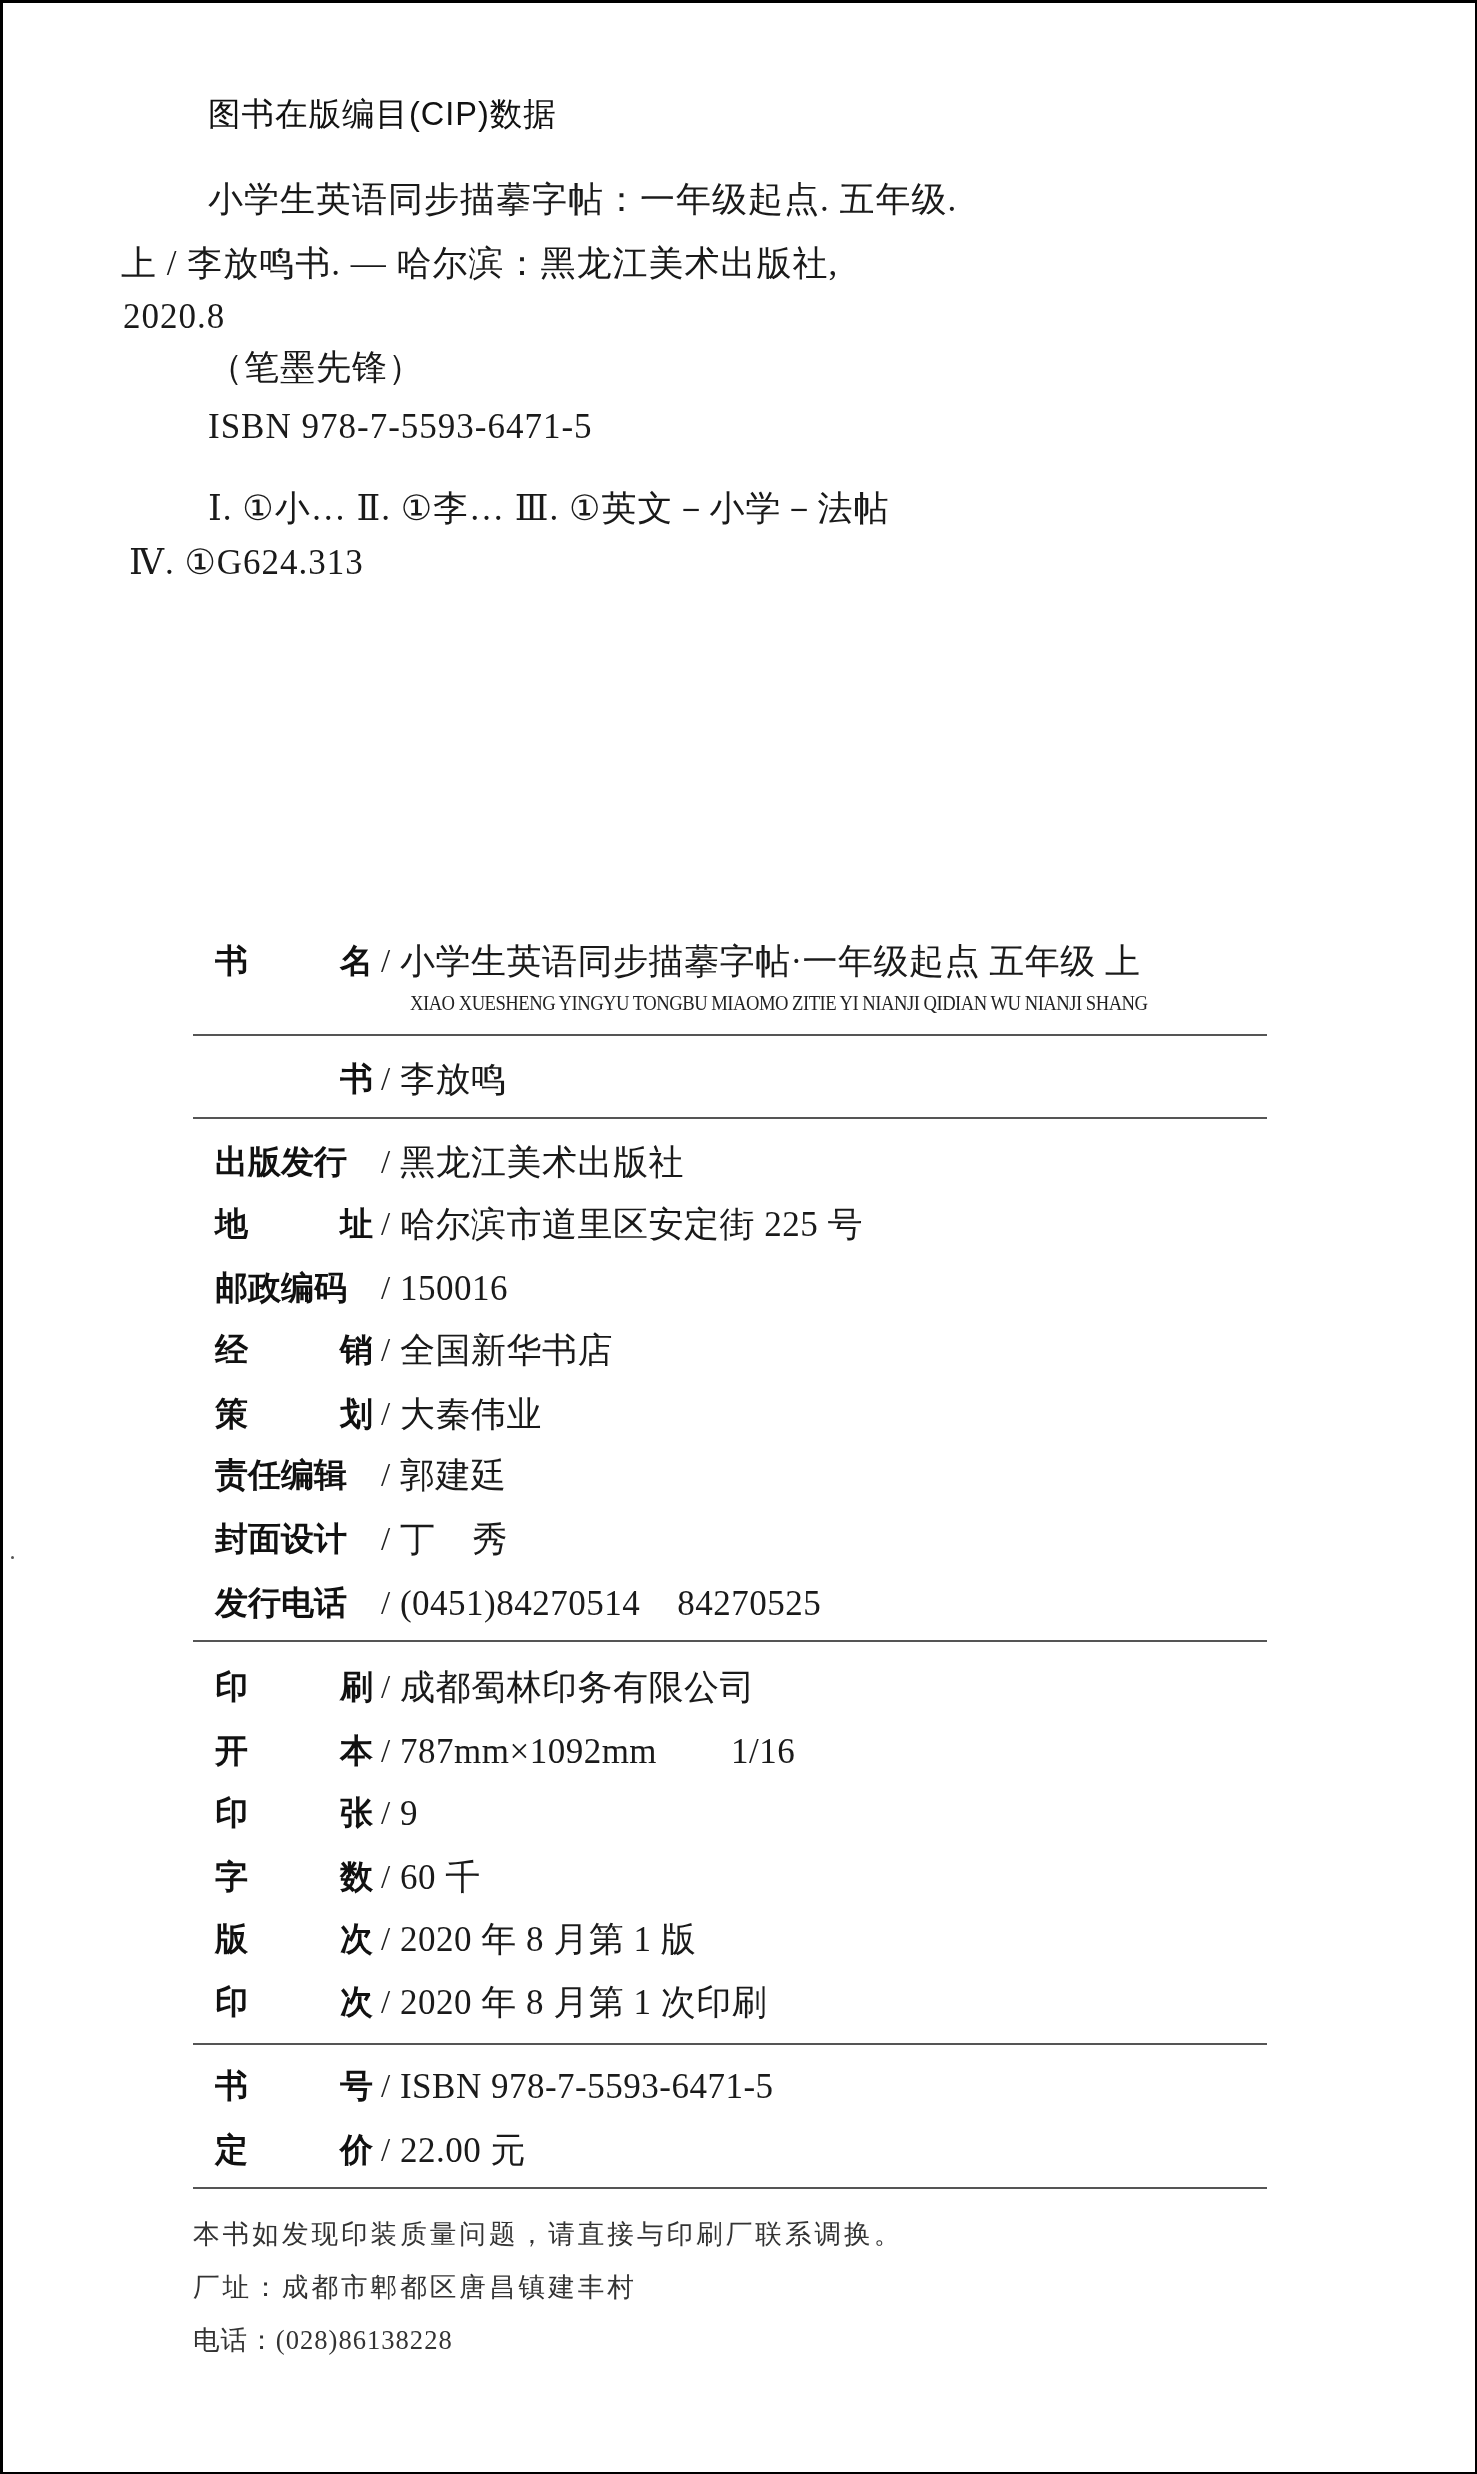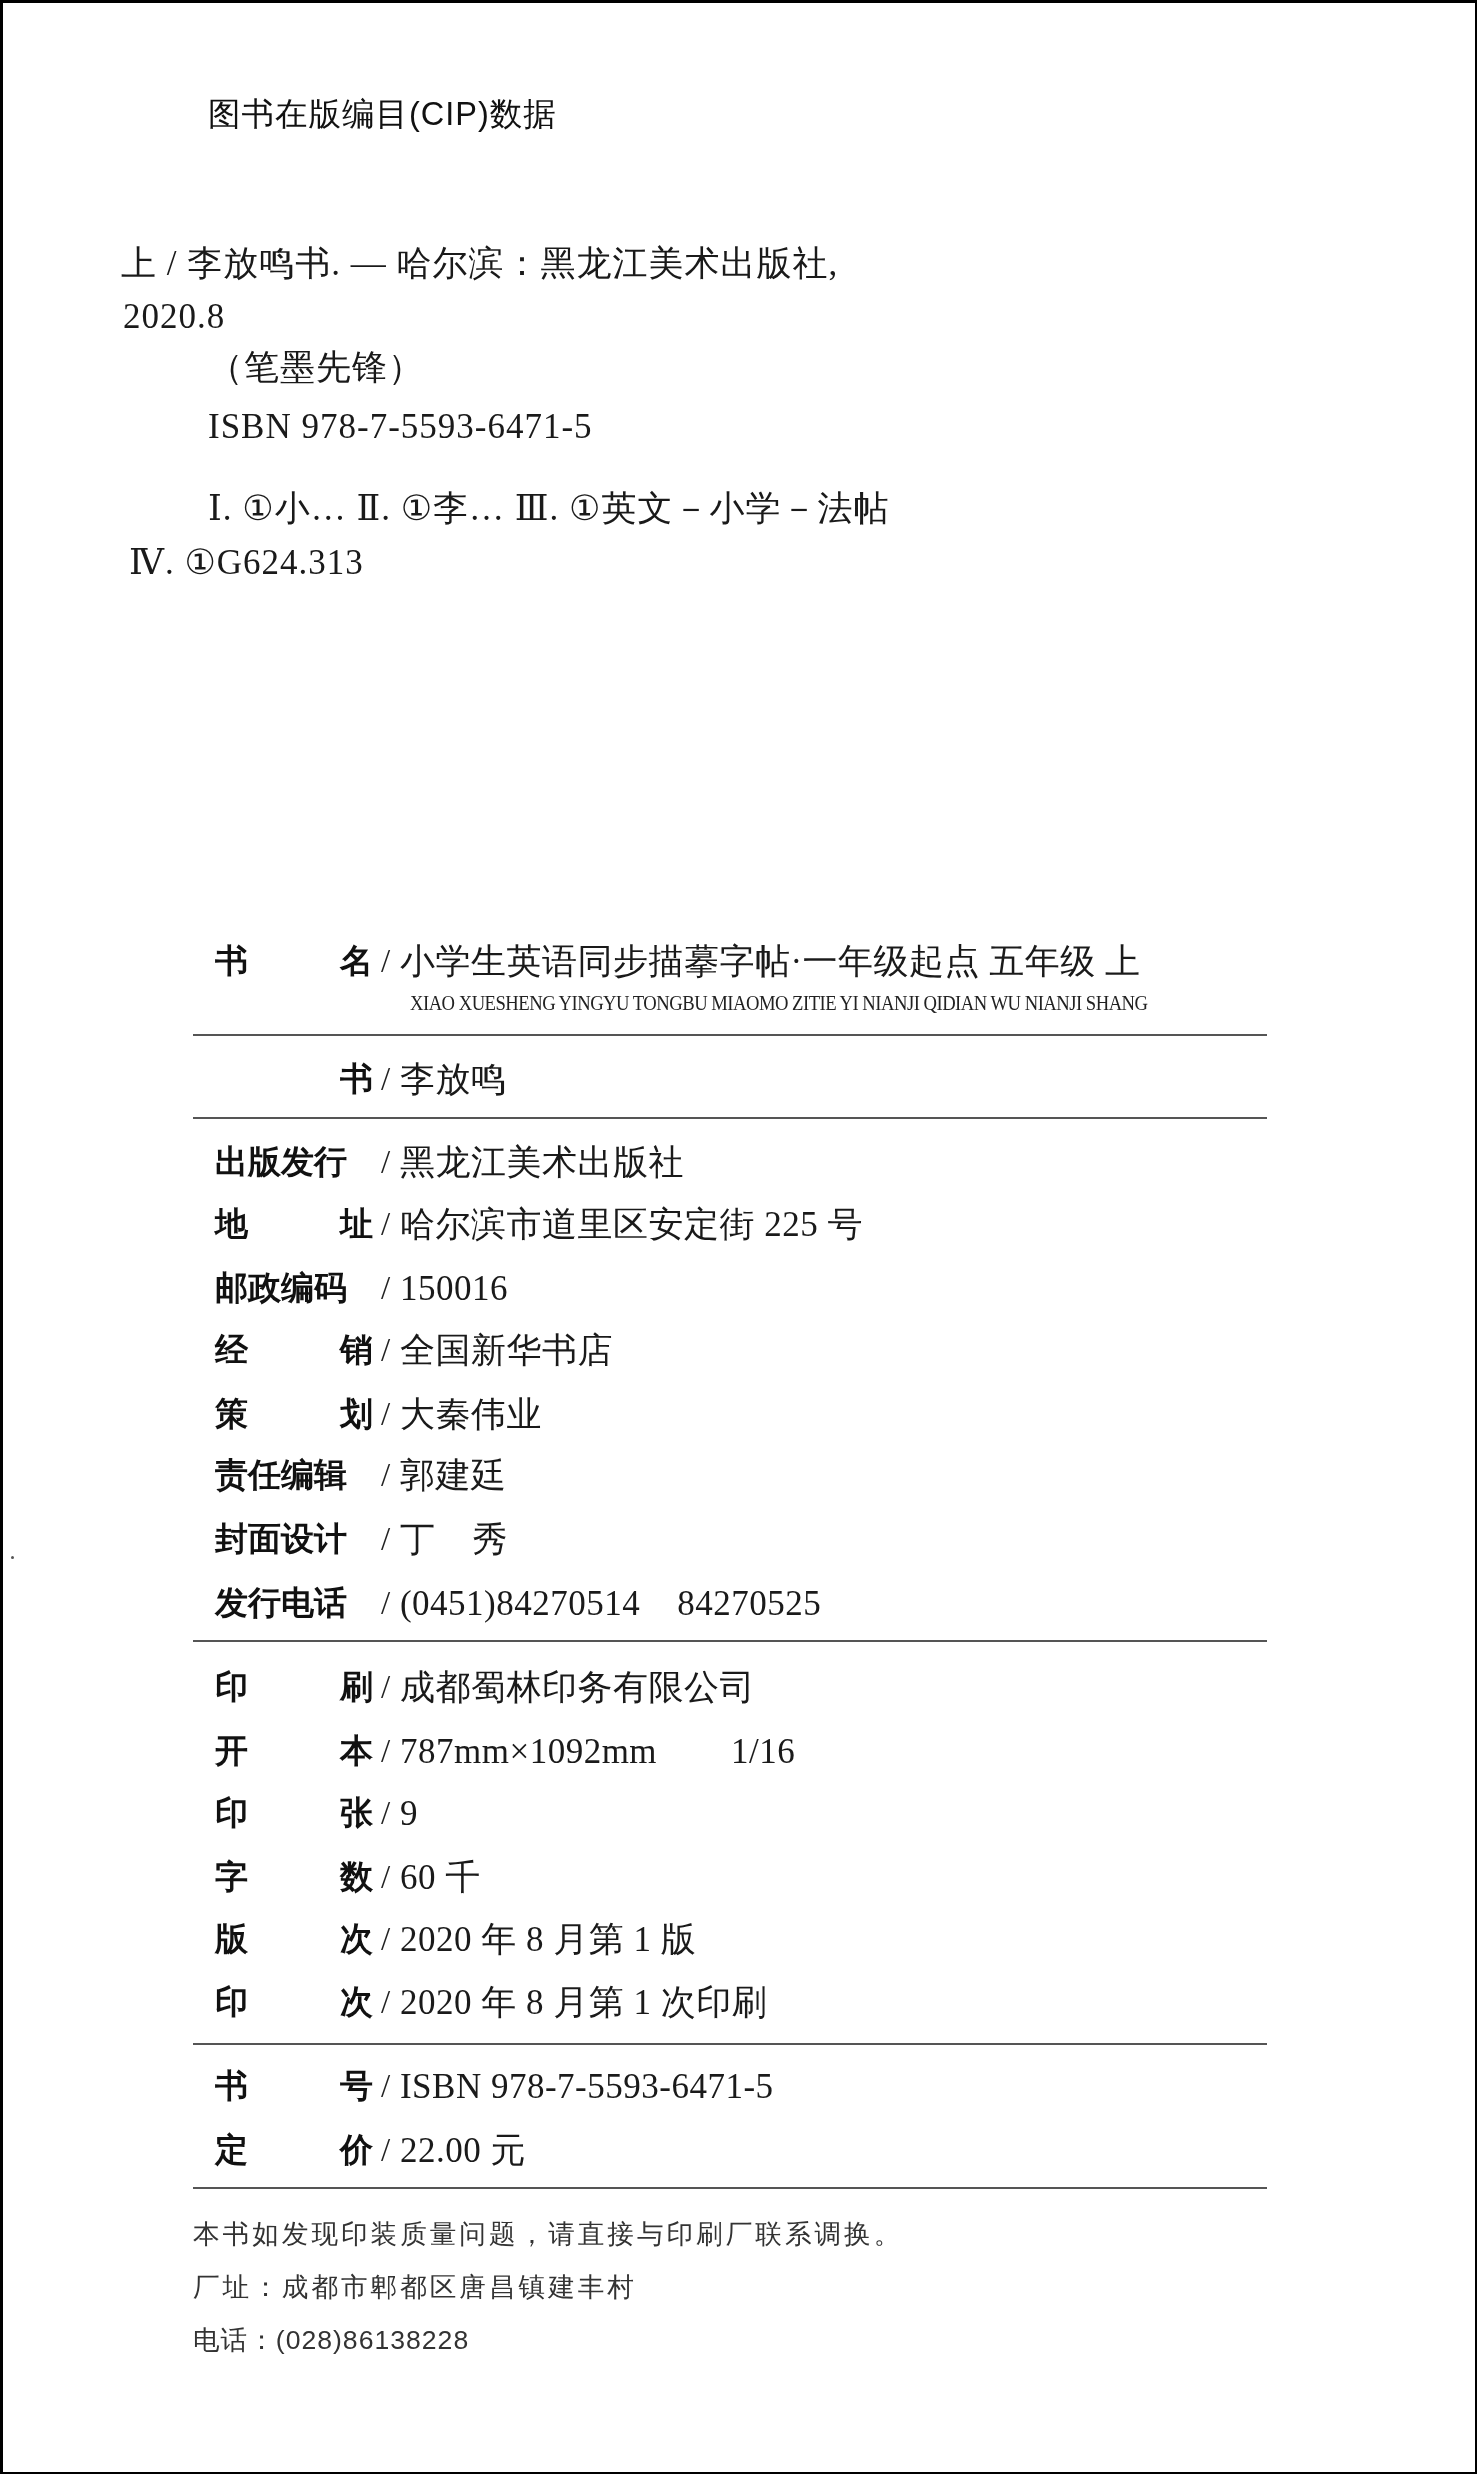--- a/index.html
+++ b/index.html
@@ -23,32 +23,33 @@
          font-size: 33px; color: #111; display: flex; justify-content: space-between; width: 158px; }
   .lbl.full { justify-content: flex-start; letter-spacing: 0px; }
   .slash { font-size: 33px; margin: 0 9.9px 0 7.9px; color: #222; }
   .val { font-size: 35px; color: #1a1a1a; letter-spacing: 0.5px; text-align: right; }
   .pinyin { left: 407px; top: 990px; font-size: 21.7px; letter-spacing: -0.6px;
             transform: scaleX(0.86); transform-origin: left center; color: #222; }
 
   .rule { position: absolute; left: 190px; width: 1074px; height: 2px; background: #555; }
 
   
-  .foot { left: 190px; font-family: Liberation Sans, sans-serif;
+  .foot { left: 190px; font-family: Liberation Serif, serif;
           font-size: 26.6px; color: #333; letter-spacing: 3px; }
 
   .speck { position: absolute; width: 3px; height: 3px; background: #555; border-radius: 50%; }
 </style>
 </head>
 <body>
 
 <div class="page">
 
   <div class="abs cip-title">图书在版编目(CIP)数据</div>
 
+  <div class="abs cip-line indent" style="top:179px">小学生英语同步描摹字帖：一年级起点. 五年级.</div>
   <div class="abs cip-line hang" style="top:243px">上 / 李放鸣书. — 哈尔滨：黑龙江美术出版社,</div>
   <div class="abs cip-line hang" style="top:296px; left:120px">2020.8</div>
   <div class="abs cip-line indent" style="top:347px">（笔墨先锋）</div>
   <div class="abs cip-line indent" style="top:406px">ISBN 978-7-5593-6471-5</div>
   <div class="abs cip-line indent" style="top:488px">Ⅰ. ①小…  Ⅱ. ①李…  Ⅲ. ①英文－小学－法帖</div>
   <div class="abs cip-line hang" style="top:542px; left:126px">Ⅳ. ①G624.313</div>
 
   <div class="row" style="top:937px">
     <span class="lbl">
       <span>书</span>

